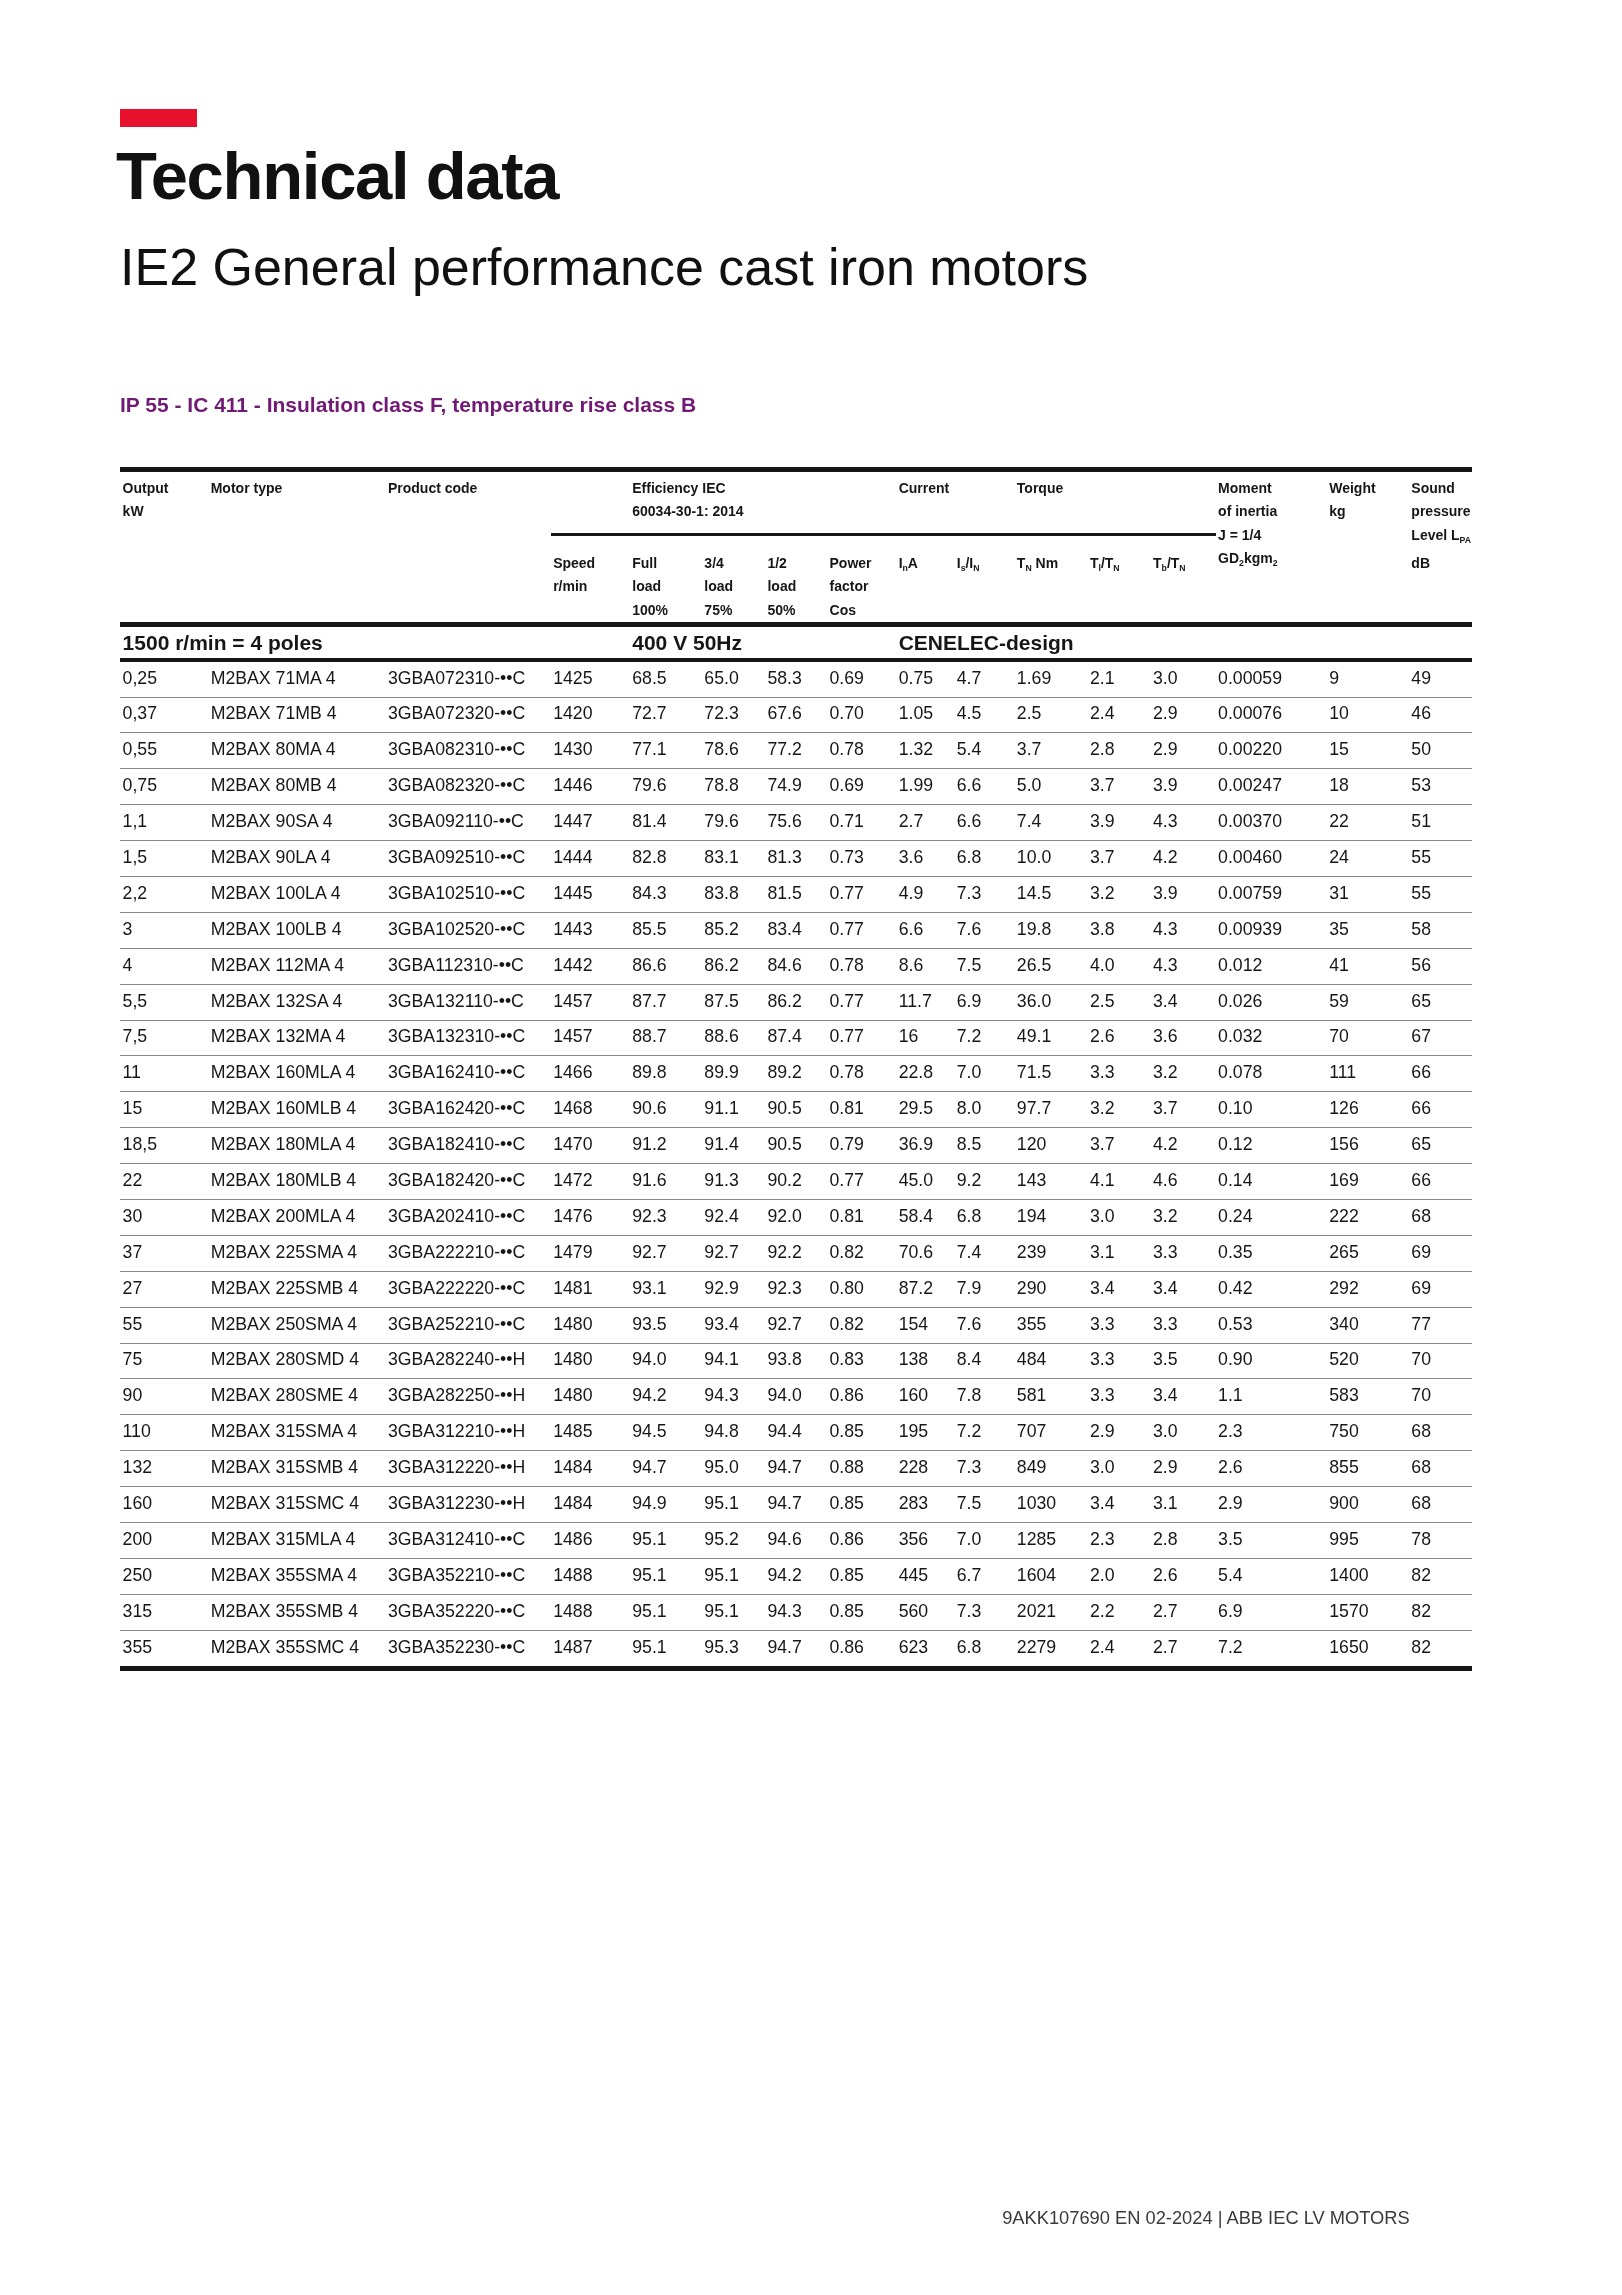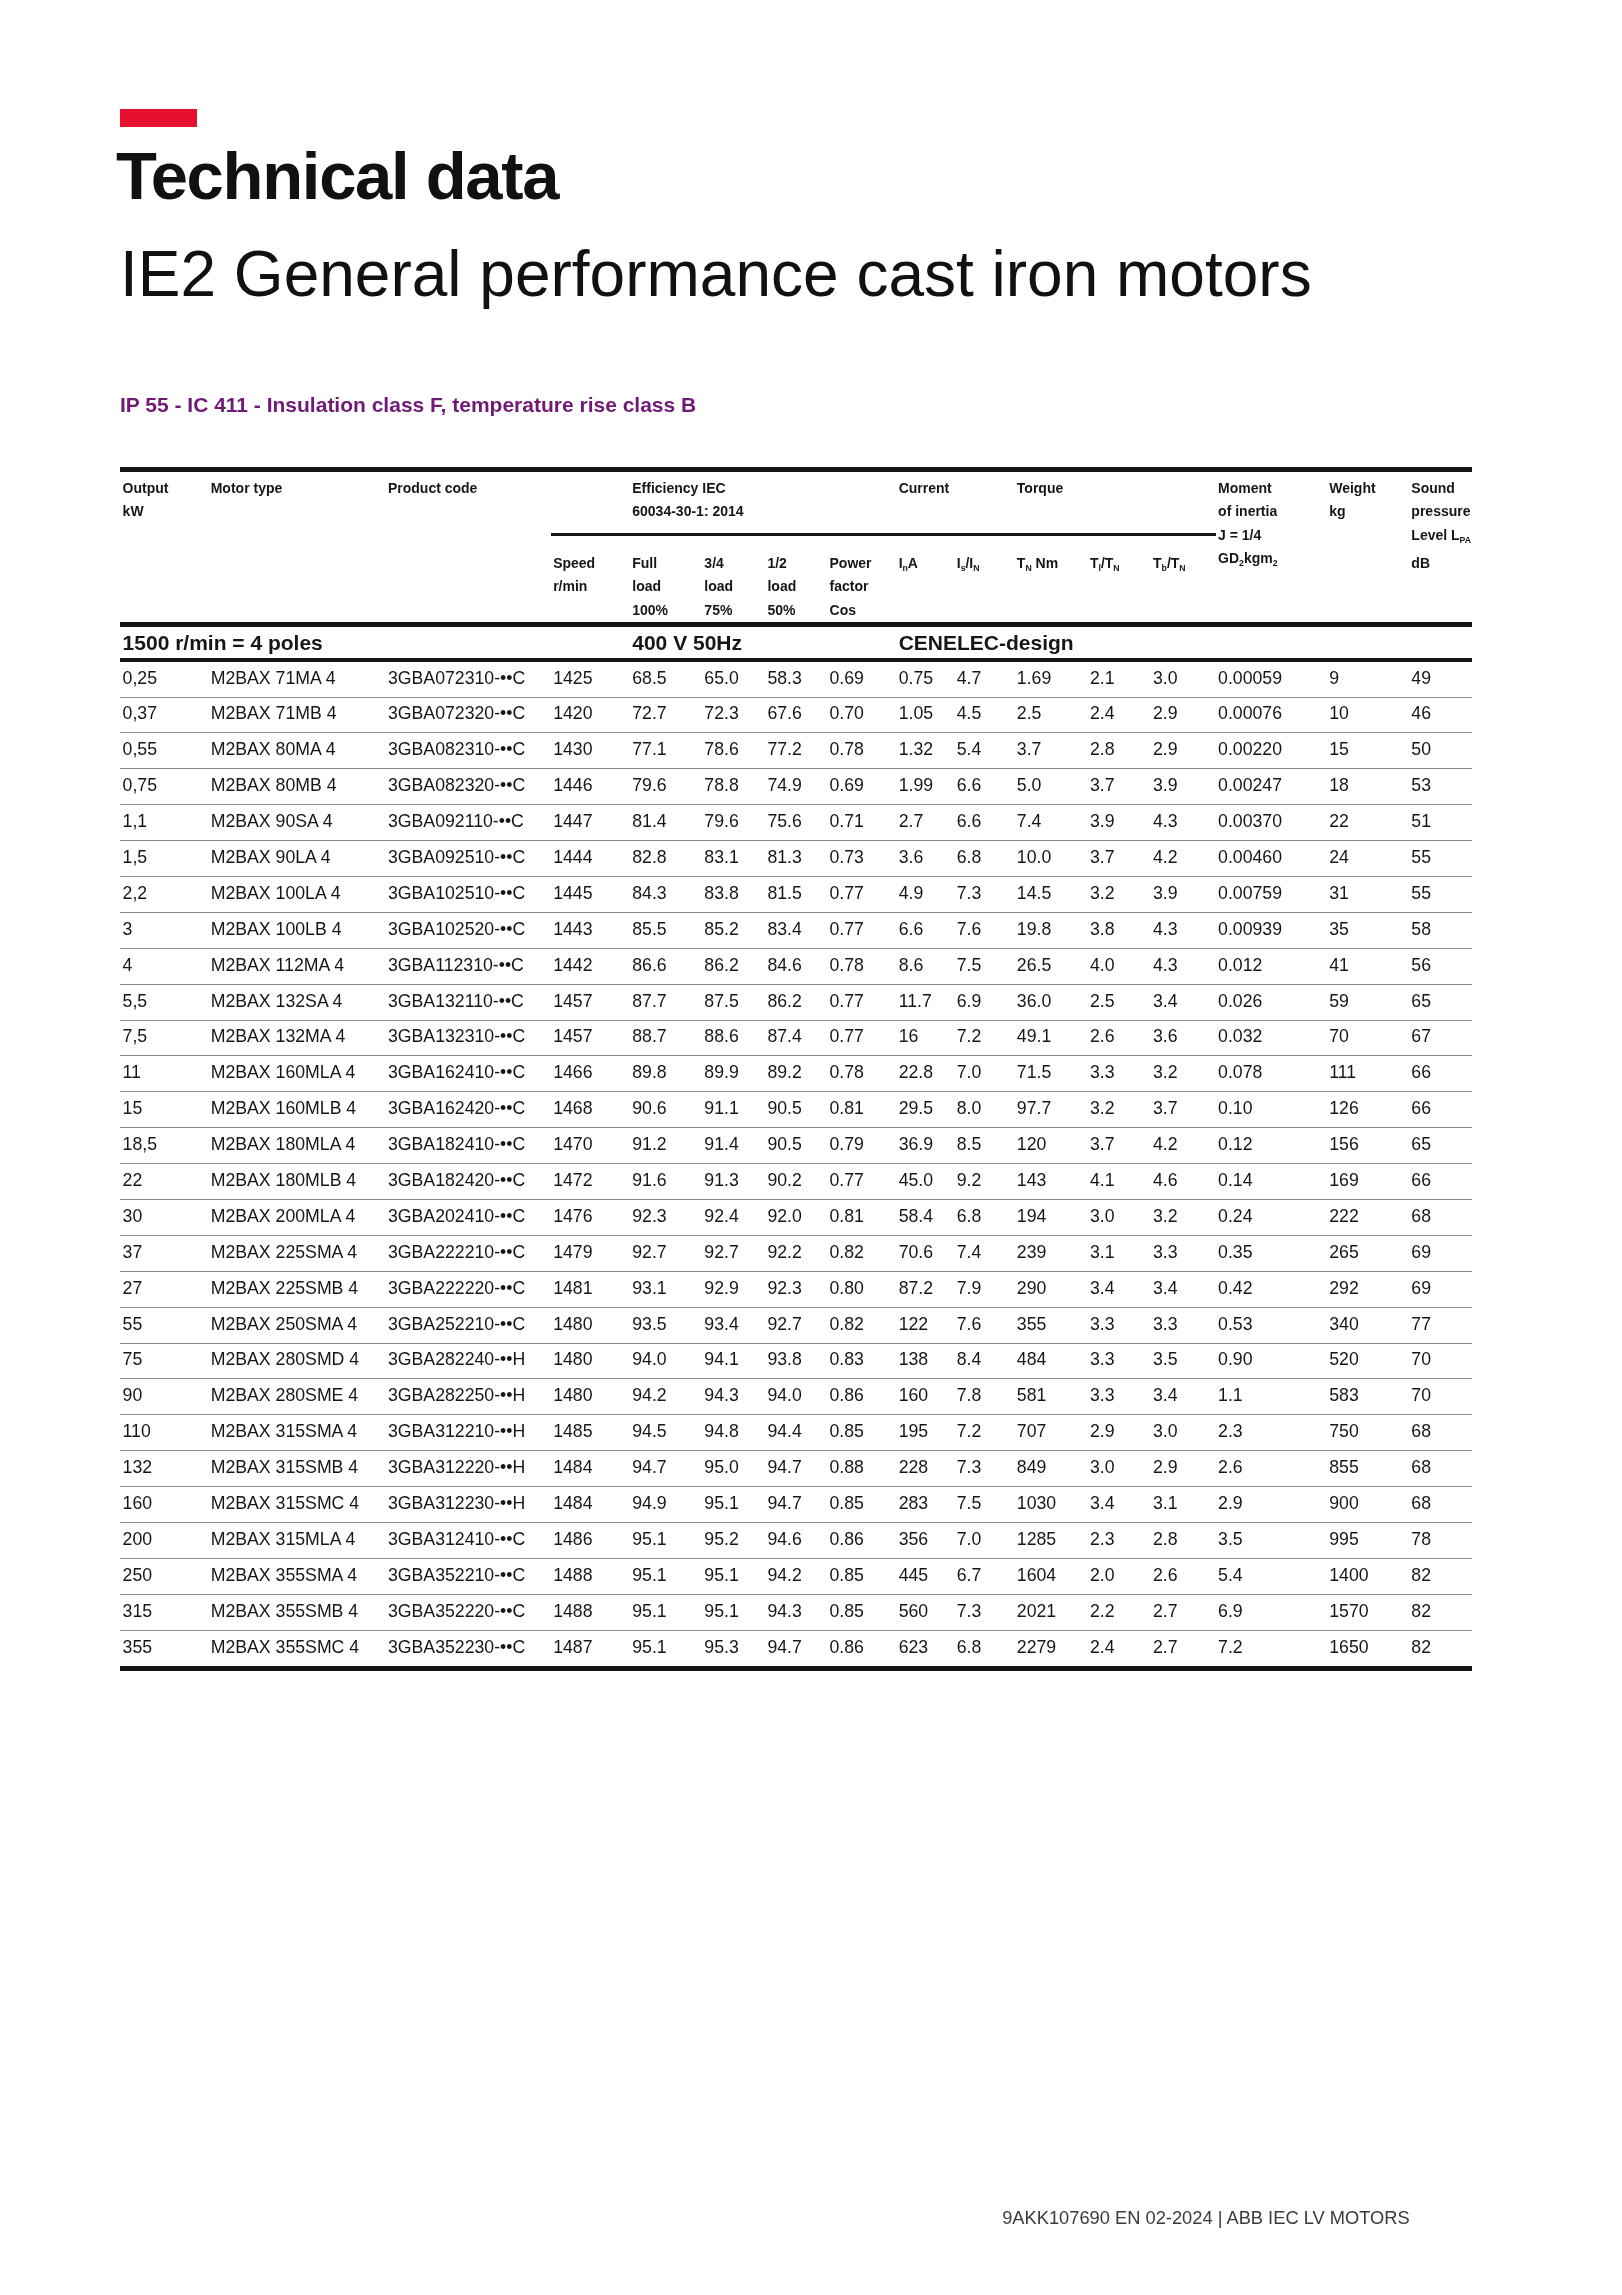--- a/index.html
+++ b/index.html
@@ -2,21 +2,21 @@
 <html style="font-size:10.5px"><head>
 <meta charset="utf-8">
 <style>
   html,body{margin:0;padding:0;background:#ffffff;}
   .page{
     position:relative;width:1472px;height:2295px;background:#fff;
     font-family:"Liberation Sans",sans-serif;color:#161616;overflow:hidden;border-radius:8px;
   }
   .accent{position:absolute;left:120px;top:109px;width:77px;height:17.7px;}
   .title{position:absolute;left:116px;top:137px;font-size:67px;font-weight:800;letter-spacing:-1.3px;color:#111;}
-  .subtitle{position:absolute;left:120px;top:237px;font-size:64px;font-weight:400;color:#111;}
+  .subtitle{position:absolute;left:120px;top:237px;font-size:52px;font-weight:400;color:#111;}
   .intro{position:absolute;left:120px;top:383px;font-size:21px;font-weight:700;line-height:28px;color:#701a75;margin-top:8px;}
   .tablewrap{position:absolute;left:120px;top:467px;width:1383px;}
   table{border-collapse:collapse;table-layout:fixed;width:1383px;
         border-top:5.9px solid #161616;border-bottom:5.9px solid #161616;}
   th,td{text-align:left;vertical-align:top;padding:0 3.9px 0 2.6px;margin:0;}
   thead th{font-weight:700;font-size:14px;line-height:23.6px;padding-top:4.6px;}
   tr.group th{height:56px;}
   tr.group th.rule{border-bottom:3.3px solid #161616;}
   tr.subh th{height:65px;padding-top:16px;}
   tr.band td{border-top:5.2px solid #161616;border-bottom:4.6px solid #161616;
@@ -459,21 +459,21 @@
           </tr>
           <tr class="data">
             <td>55</td>
             <td>M2BAX 250SMA 4</td>
             <td>3GBA252210-••C</td>
             <td>1480</td>
             <td>93.5</td>
             <td>93.4</td>
             <td>92.7</td>
             <td>0.82</td>
-            <td>122</td>
+            <td>154</td>
             <td>7.6</td>
             <td>355</td>
             <td>3.3</td>
             <td>3.3</td>
             <td>0.53</td>
             <td>340</td>
             <td>77</td>
           </tr>
           <tr class="data">
             <td>75</td>

